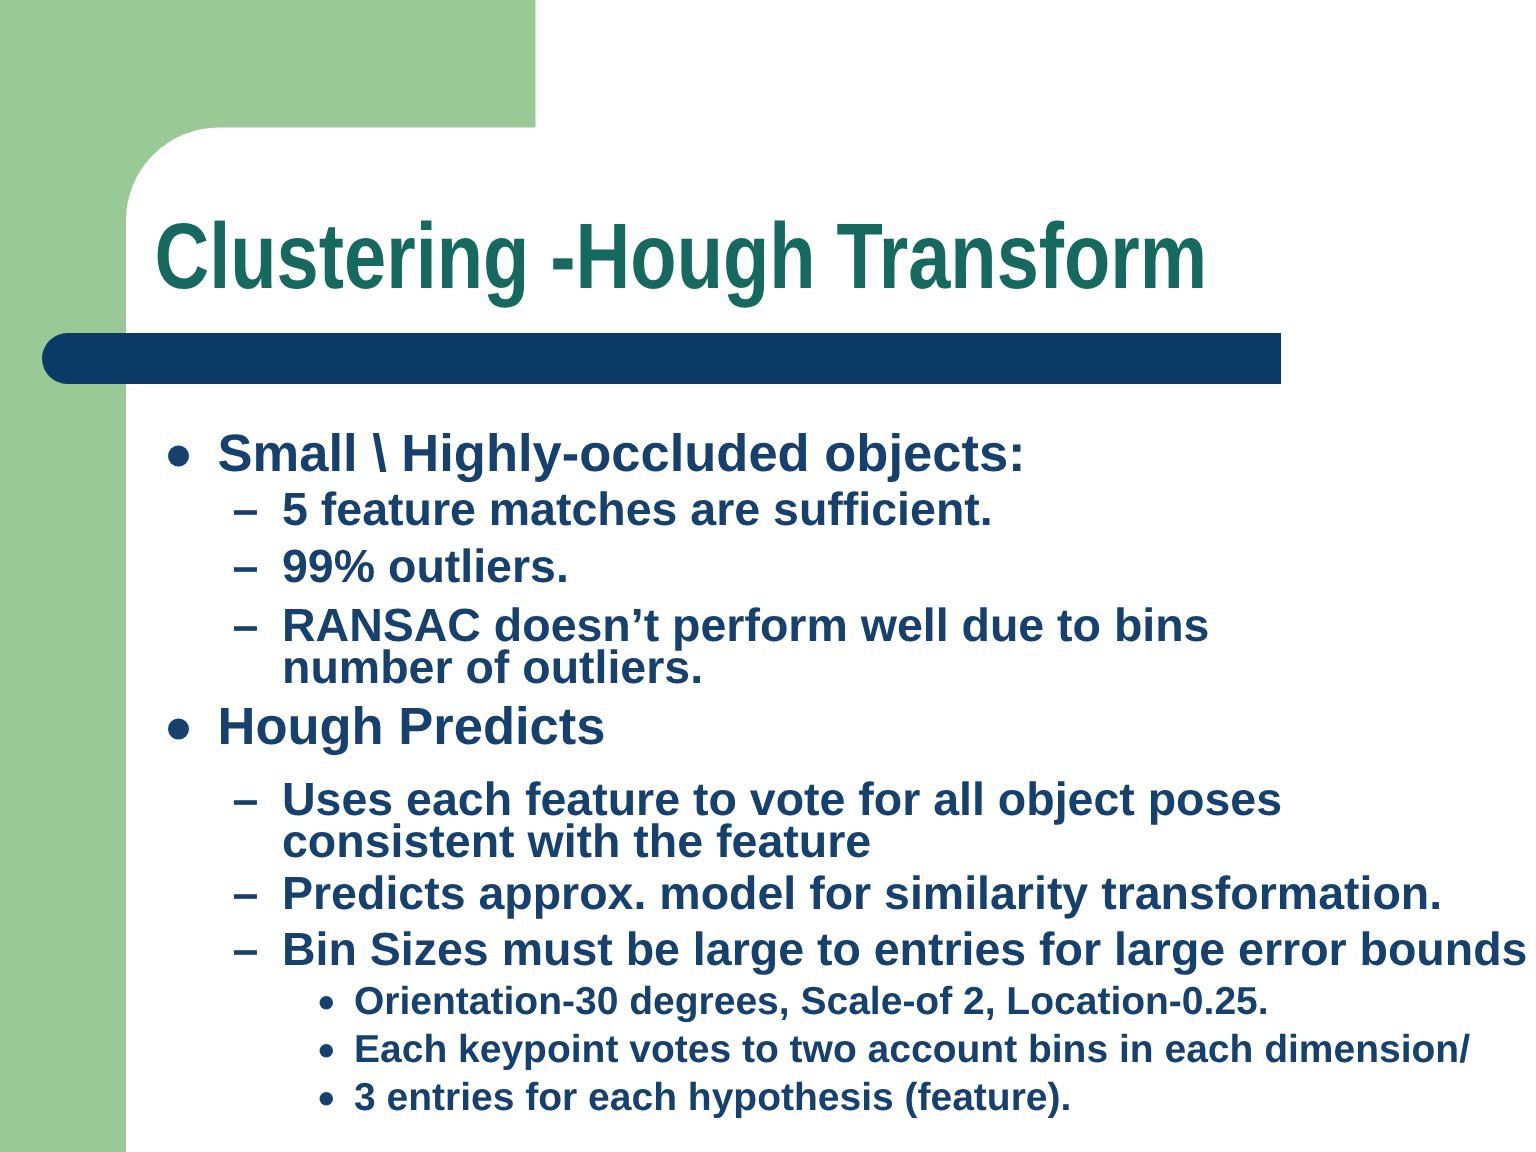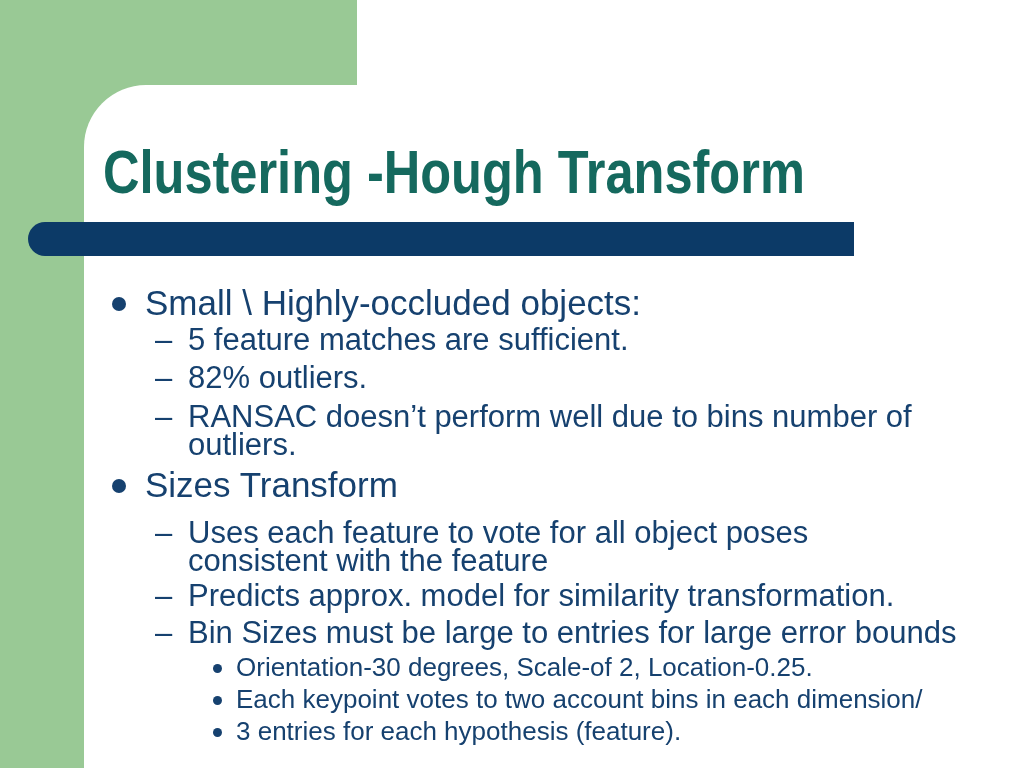--- a/index.html
+++ b/index.html
@@ -1,15 +1,15 @@
 <!DOCTYPE html>
 <html><head>
 <meta charset="utf-8">
 <style>
-  * { margin: 0; padding: 0; box-sizing: border-box; }
+  * { margin: 0; padding: 0; box-sizing: border-box; font-weight: bold; }
   html, body { width: 1024px; height: 768px; }
   body {
     position: relative;
     width: 1024px; height: 768px;
     background: #ffffff;
     overflow: hidden;
     font-family: "Liberation Sans", "DejaVu Sans", sans-serif;
   }
   .green-top {
     position: absolute; left: 0; top: 0;
@@ -85,31 +85,31 @@
     <span class="text-l1">Small \ Highly-occluded objects:</span>
   </div>
 
   <div class="para lvl2 single" style="top:326px; left:0; width:1024px;">
     <span class="dash-bullet">–</span>
     <span class="text-l2">5 feature matches are sufficient.</span>
   </div>
 
   <div class="para lvl2 single" style="top:364px; left:0; width:1024px;">
     <span class="dash-bullet">–</span>
-    <span class="text-l2">82% outliers.</span>
+    <span class="text-l2">99% outliers.</span>
   </div>
 
   <div class="para lvl2" style="top:403px; left:0; width:1024px;">
     <span class="dash-bullet">–</span>
     <span class="text-l2">RANSAC doesn’t perform well due to bins number of outliers.</span>
   </div>
 
   <div class="para lvl1" style="top:465px; left:0; width:1024px;">
     <span class="bullet-circle-l1" style="top:14px;"></span>
-    <span class="text-l1">Sizes Transform</span>
+    <span class="text-l1">Hough Predicts</span>
   </div>
 
   <div class="para lvl2" style="top:519px; left:0; width:1024px;">
     <span class="dash-bullet">–</span>
     <span class="text-l2">Uses each feature to vote for all object poses consistent with the feature</span>
   </div>
 
   <div class="para lvl2 single" style="top:582px; left:0; width:1024px;">
     <span class="dash-bullet">–</span>
     <span class="text-l2">Predicts approx. model for similarity transformation.</span>

